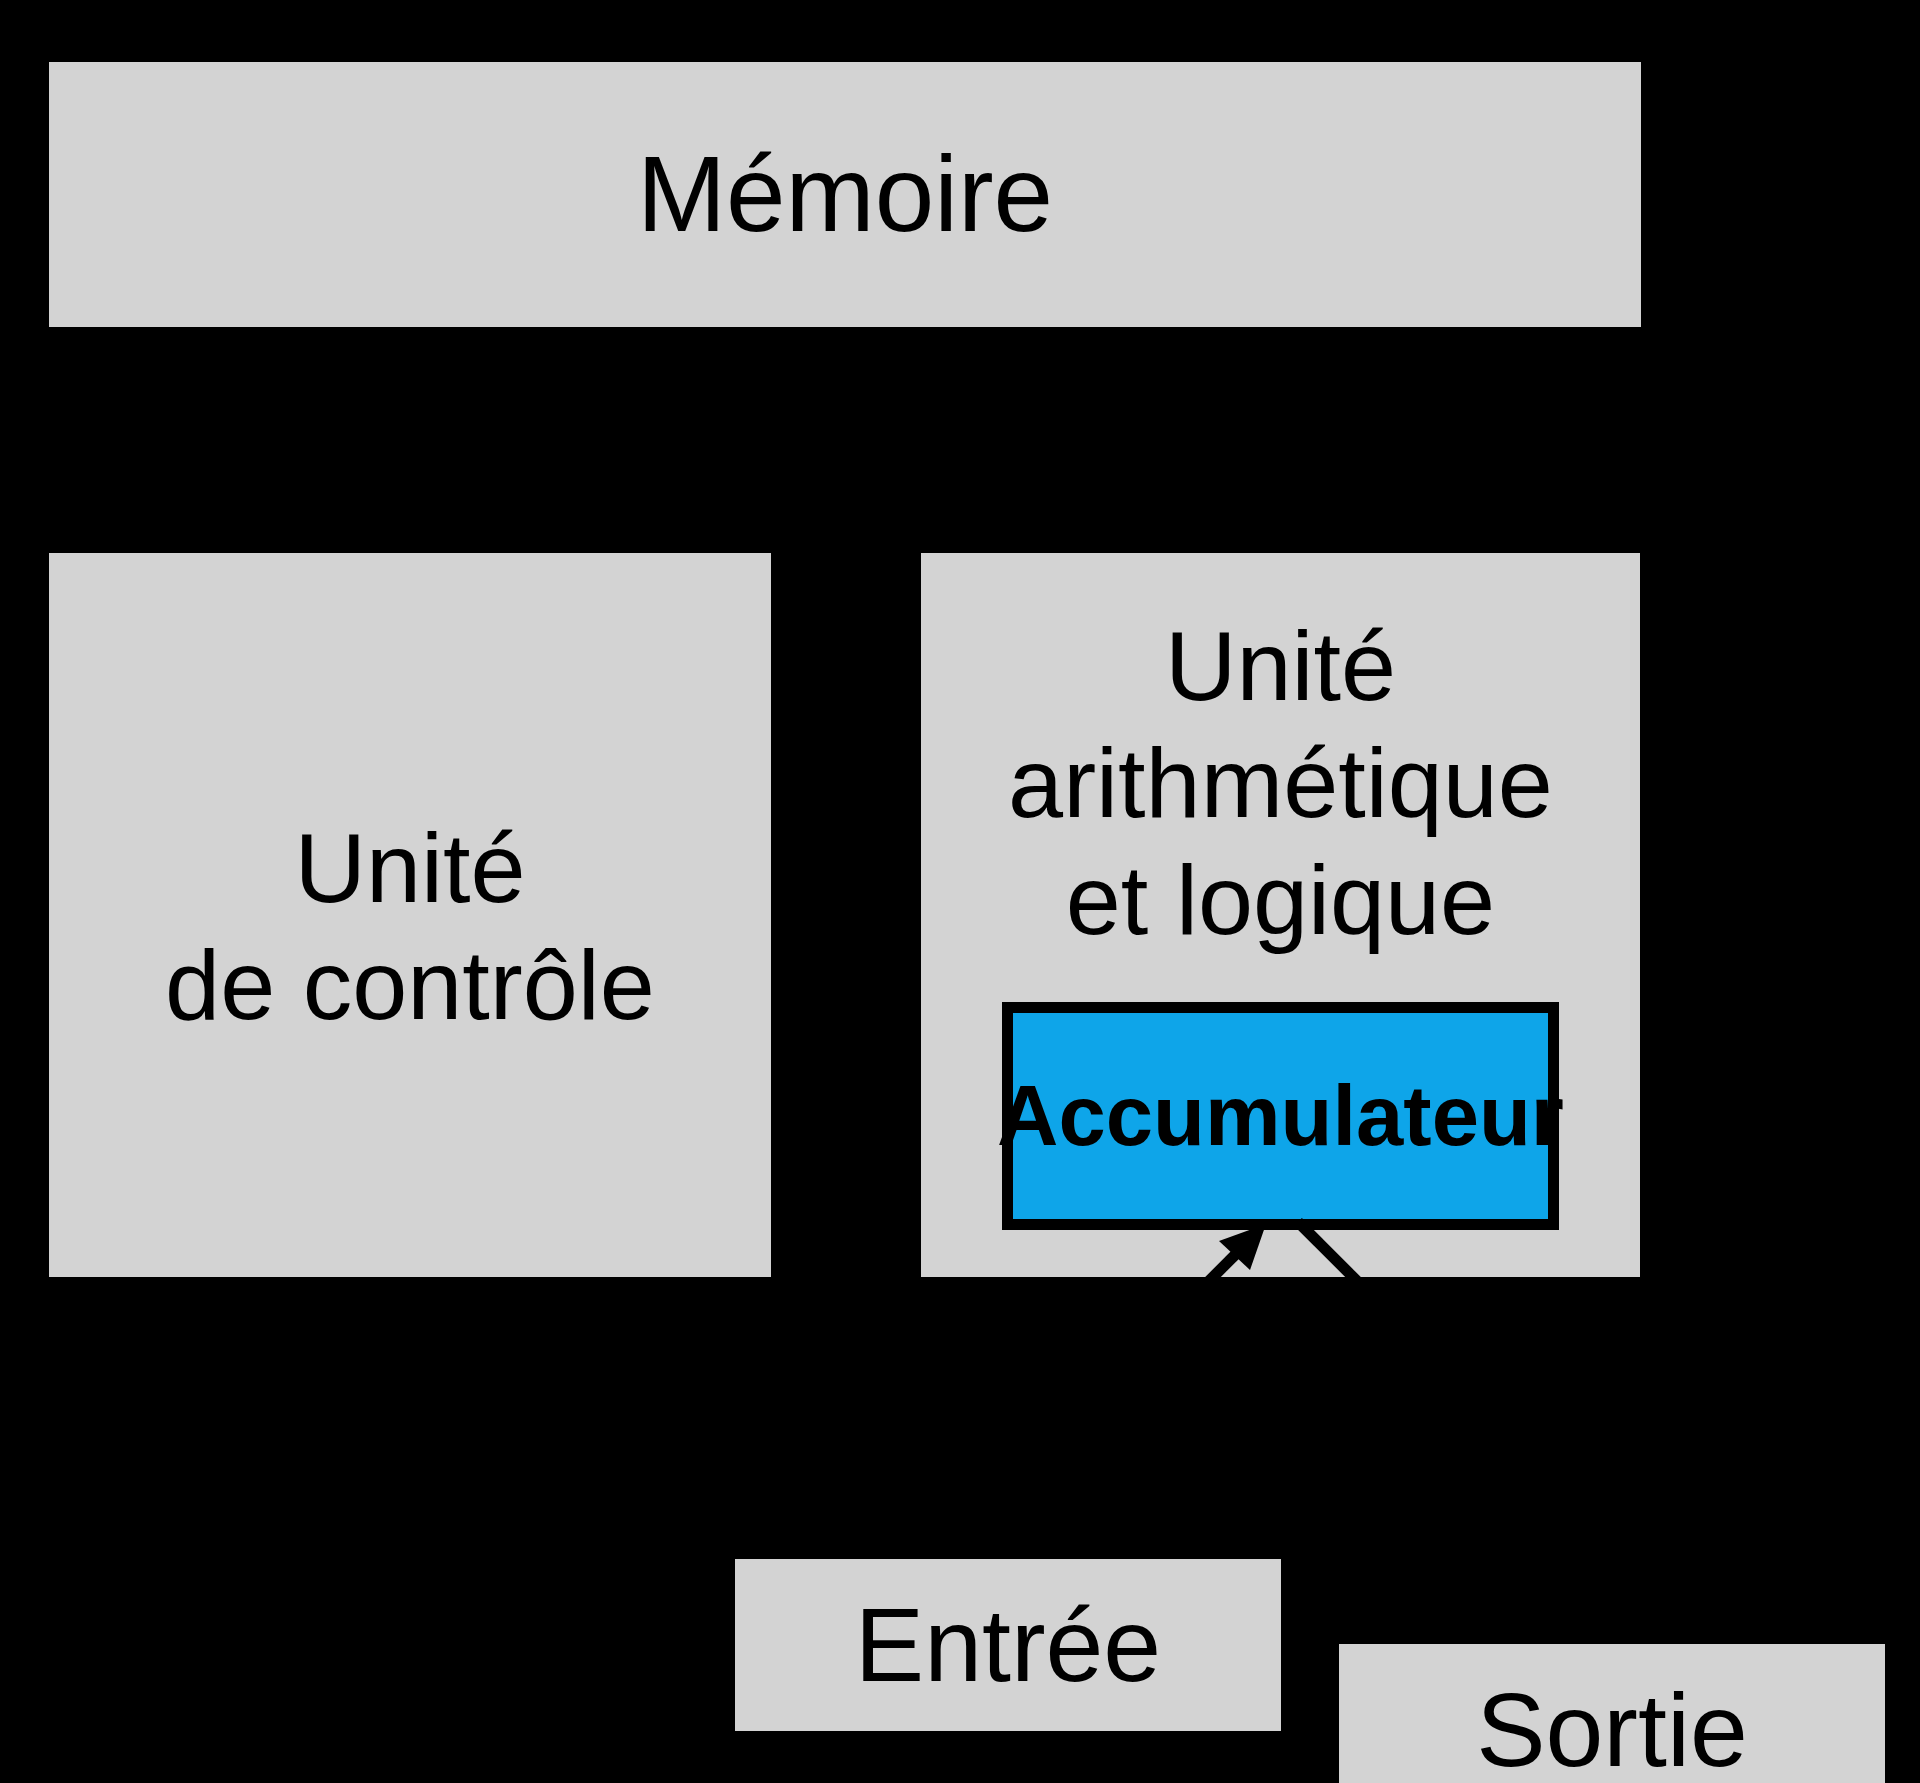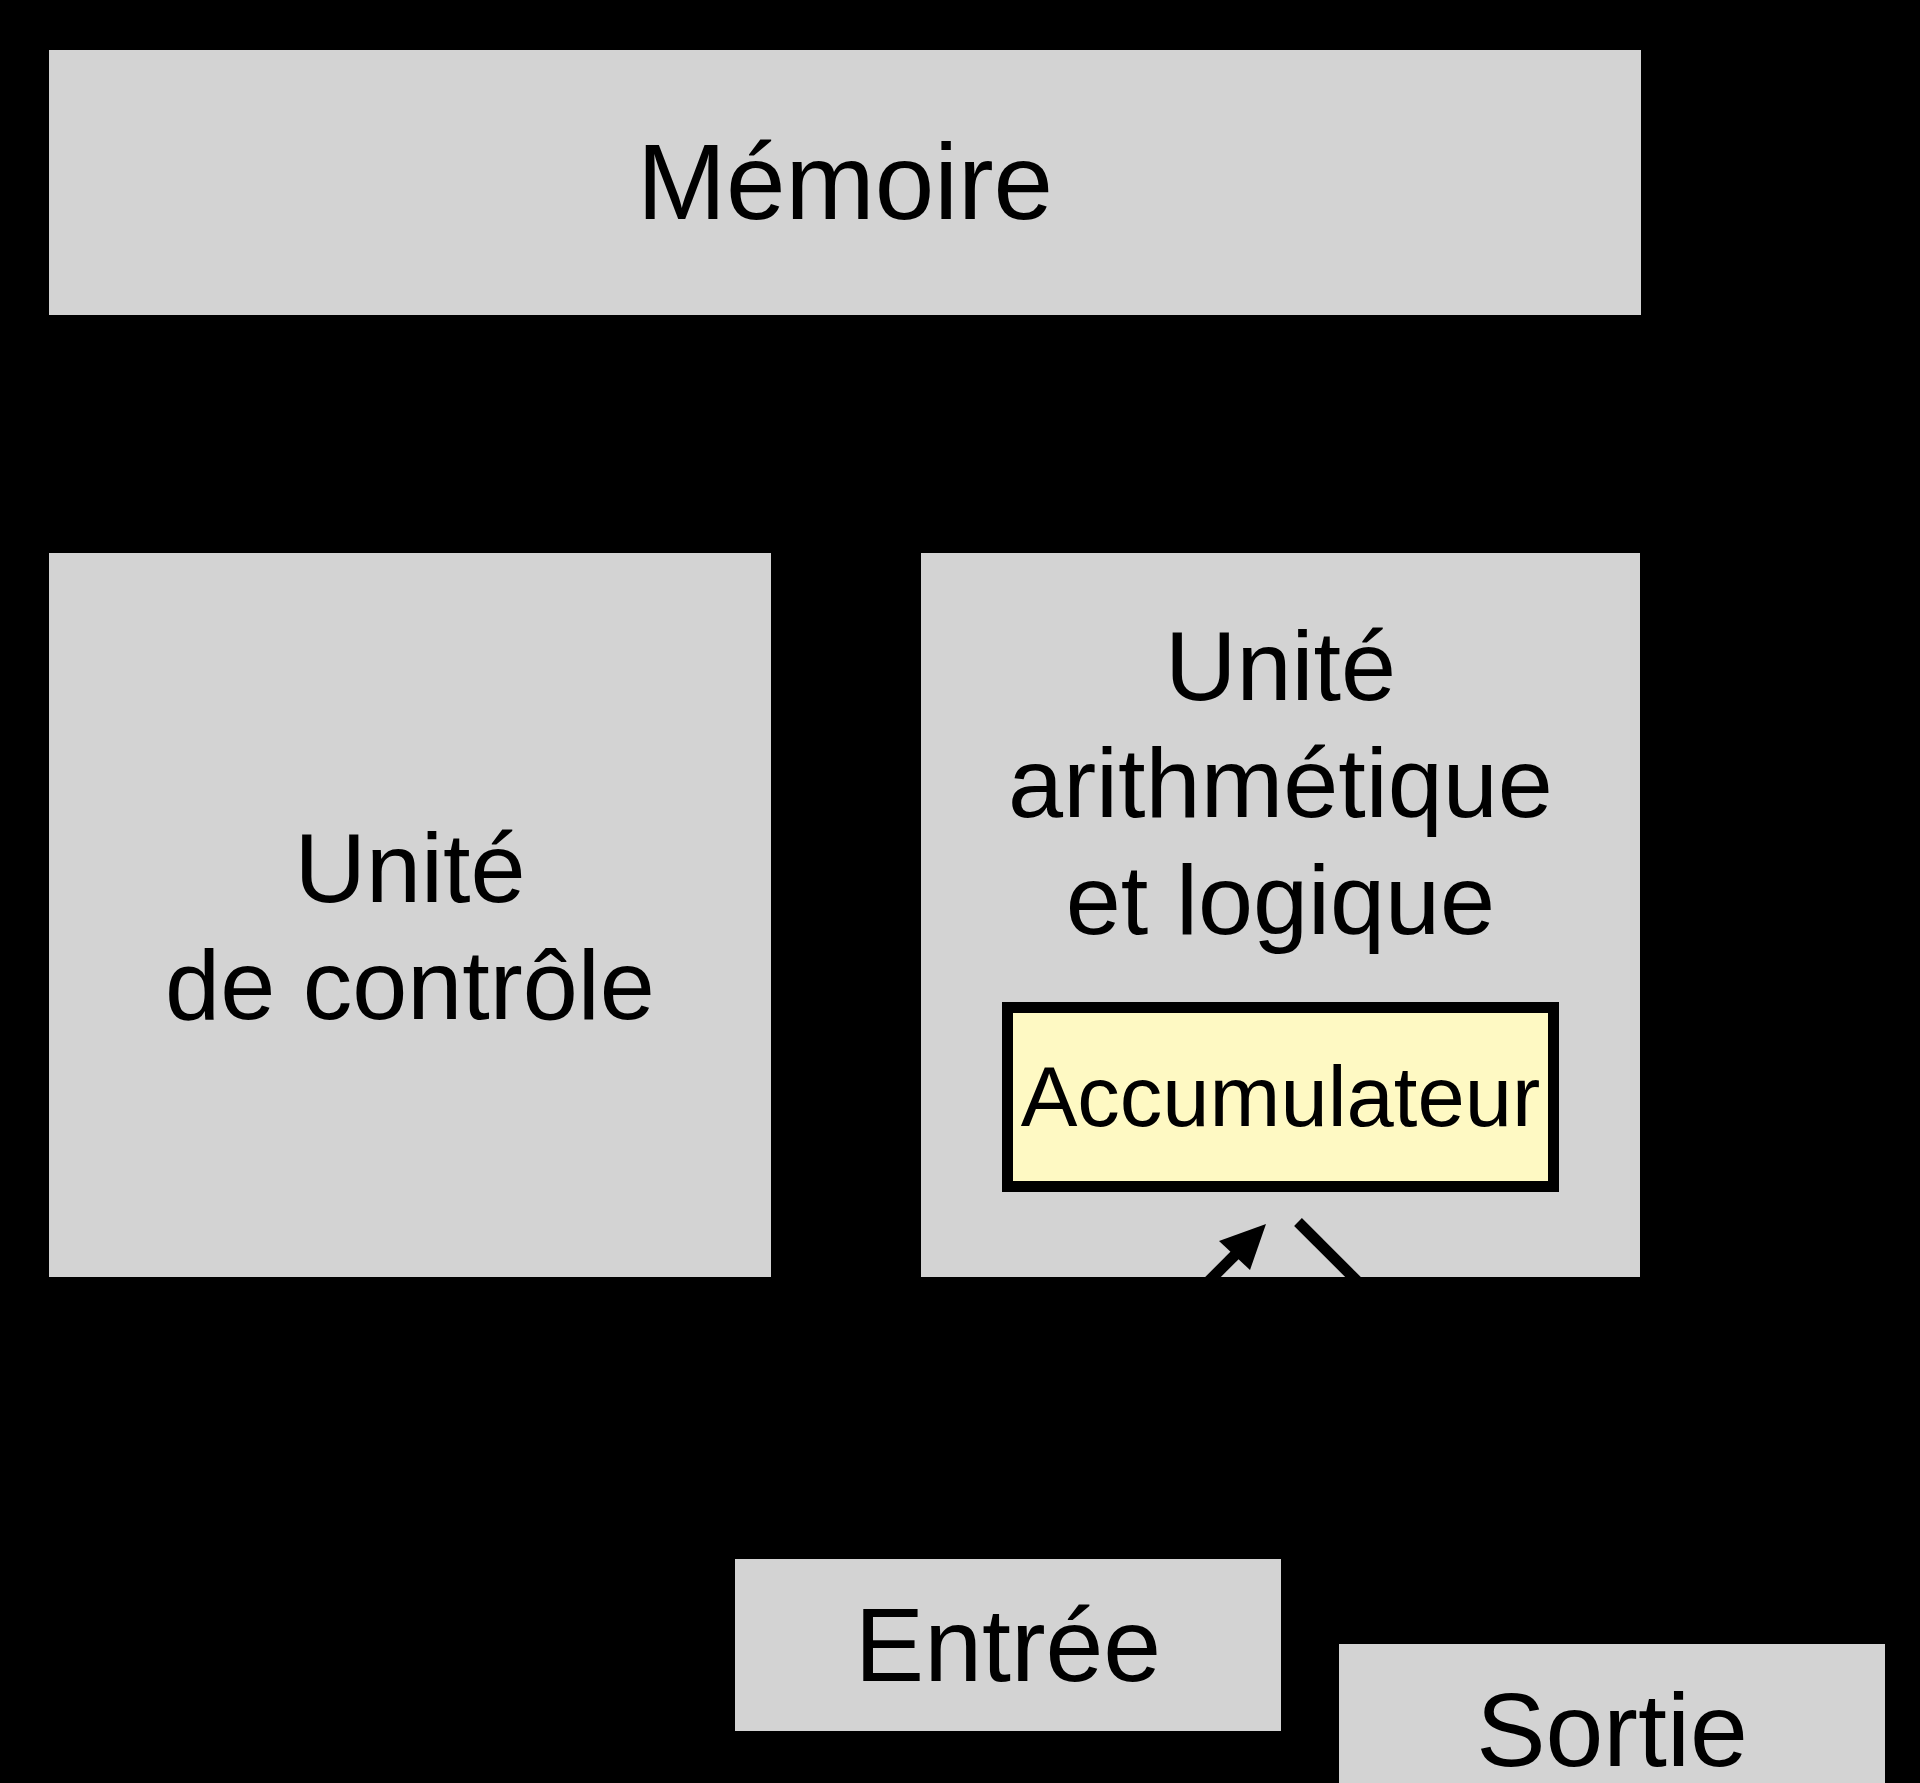--- a/index.html
+++ b/index.html
@@ -22,39 +22,40 @@
     display: flex;
     align-items: center;
     justify-content: center;
     text-align: center;
   }
   .label {
     white-space: pre-line;
     line-height: 1.18;
     color: #000000;
   }
-  .box.memory   { left: 49px;  top: 50px;   width: 1592px; height: 265px; font-size: 107px; }
+  .box.memory   { left: 49px;  top: 62px;   width: 1592px; height: 265px; font-size: 107px; }
   .box.control  { left: 49px;  top: 553px;  width: 722px;  height: 724px; font-size: 99px;  }
   .box.control .label { padding-top: 24px; }
   .box.alu      { left: 921px; top: 553px;  width: 719px;  height: 724px; font-size: 99px;
                   align-items: flex-start; }
   .box.alu > .label { padding-top: 55px; }
   .accumulator {
     position: absolute;
     left: 81px;            
     top: 449px;            
     width: 557px;
-    height: 190px;
+    height: 228px;
     box-sizing: border-box;
-    background: #fef9c3;
+    background: #0ea5e9;
     border: 11px solid #000000;
     display: flex;
     align-items: center;
     justify-content: center;
     font-size: 85px;
+    font-weight: bold;
   }
   .box.entree   { left: 691px;  top: 1559px; width: 546px; height: 172px; font-size: 104px; margin-left: 44px; }
   .box.sortie   { left: 1339px; top: 1644px; width: 546px; height: 172px; font-size: 104px; text-align: center; }
   svg.arrows {
     position: absolute;
     left: 0;
     top: 0;
     width: 1920px;
     height: 1783px;
     pointer-events: none;

